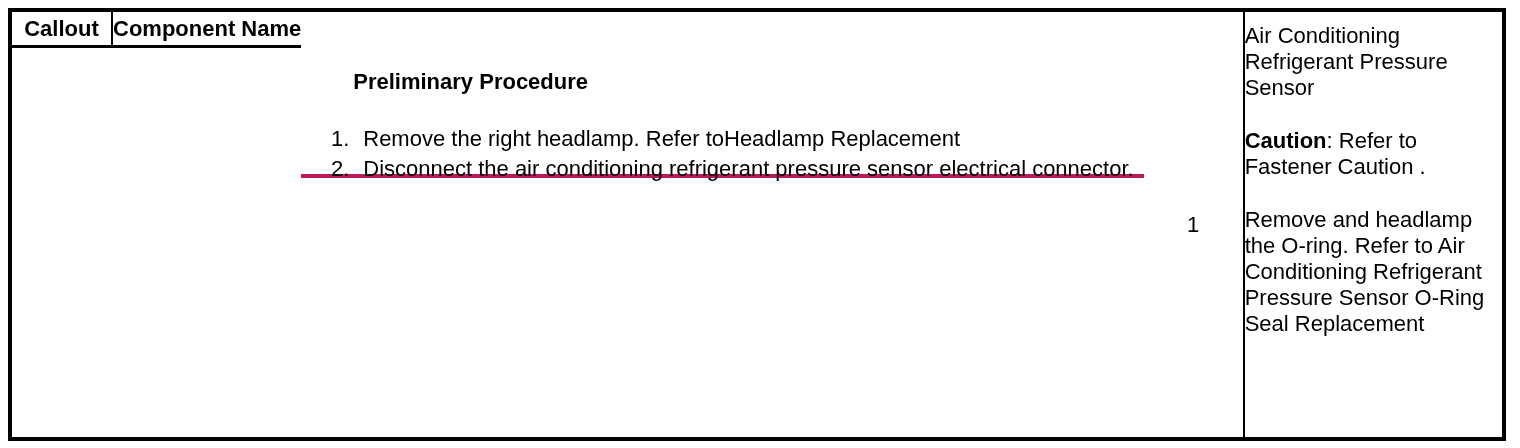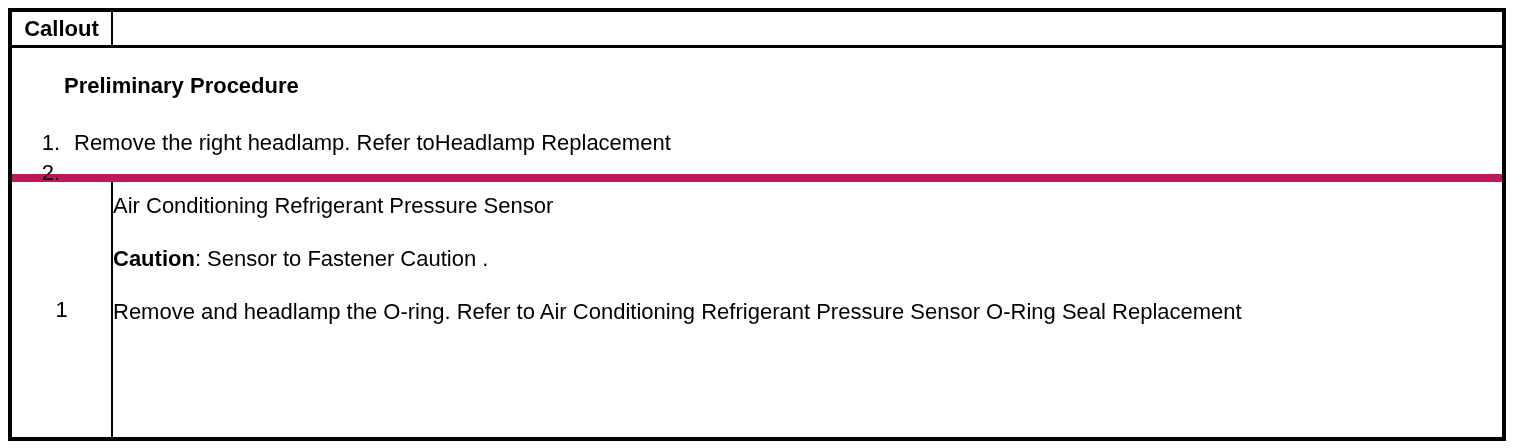--- a/index.html
+++ b/index.html
@@ -21,21 +21,20 @@
   }
   .doc-table {
     position: absolute;
     left: 8px;
     top: 8px;
     width: 1498px;
     height: 433px;
     border: 4px solid #000000;
     box-sizing: border-box;
     display: flex;
-    flex-direction: column;
     background: #ffffff;
   }
   .row { display: flex; box-sizing: border-box; }
   .header-row {
     height: 36px;
     border-bottom: 3px solid #000000;
   }
   .callout-col {
     width: 101px;
     border-right: 2px solid #000000;
@@ -47,24 +46,25 @@
   }
   .header-row .cell { font-weight: bold; }
   .name-col {
     flex: 1;
     display: flex;
     align-items: center;
     justify-content: center;
   }
   .prelim-row {
     height: 134px;
-    border-bottom: 8px solid #be185d;
+    border-bottom: 4px solid #be185d;
     display: block;
     padding: 25px 10px 0 10px;
     box-sizing: border-box;
+    margin-top: 32px;
   }
   .prelim-title {
     font-weight: bold;
     margin-left: 42px;
     line-height: 25px;
   }
   .prelim-steps {
     margin-top: 30px;
   }
   .prelim-step {
@@ -95,38 +95,40 @@
   .bold { font-weight: bold; margin-top: 39px; }
 </style>
 </head>
 <body>
 
 <div class="page">
   <div class="doc-table">
 
     <div class="row header-row">
       <div class="cell callout-col">Callout</div>
+      <div class="cell name-col">Component Name</div>
     </div>
 
     <div class="row prelim-row">
       <div class="prelim-title">Preliminary Procedure</div>
       <div class="prelim-steps">
         <div class="prelim-step">
           <span class="step-num">1.</span>
           <span class="step-text">Remove the right headlamp. Refer toHeadlamp Replacement</span>
         </div>
         <div class="prelim-step">
           <span class="step-num">2.</span>
+          <span class="step-text">Disconnect the air conditioning refrigerant pressure sensor electrical connector.</span>
         </div>
       </div>
     </div>
 
     <div class="row body-row">
       <div class="cell callout-col">1</div>
       <div class="cell body-cell">
         <p>Air Conditioning Refrigerant Pressure Sensor</p>
-        <p><span class="bold">Caution</span><span>: Sensor to Fastener Caution .</span></p>
+        <p><span class="bold">Caution</span><span>: Refer to Fastener Caution .</span></p>
         <p>Remove and headlamp the O-ring. Refer to Air Conditioning Refrigerant Pressure Sensor O-Ring Seal Replacement</p>
       </div>
     </div>
 
   </div>
 </div>
 
 </body></html>

